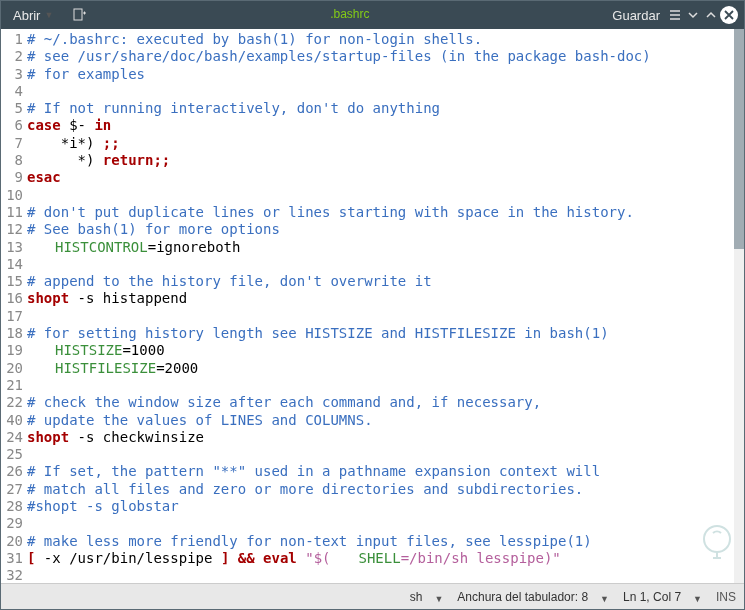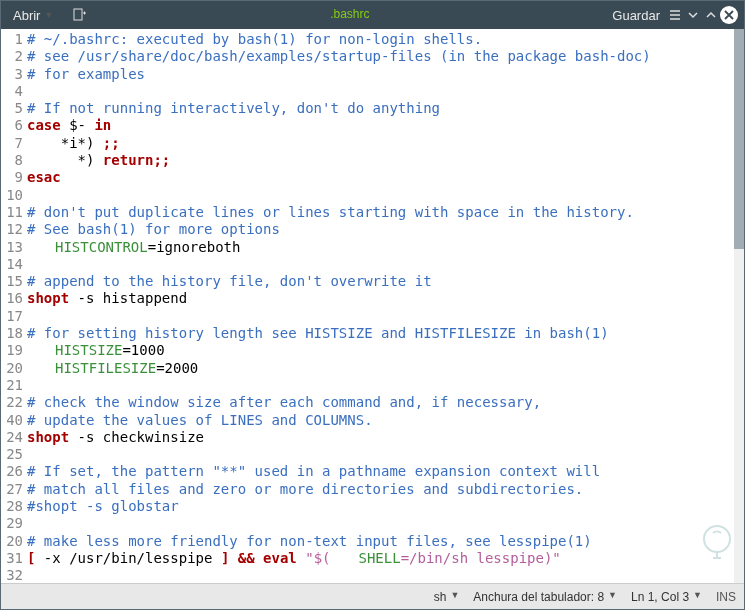--- a/index.html
+++ b/index.html
@@ -21,21 +21,21 @@
   .ln { width: 26px; text-align: right; color: #888; user-select: none; padding-right: 4px; flex-shrink: 0; }
   .code { flex: 1; }
   .cmt { color: #3a6fbf; }
   .kw  { color: #a40000; font-weight: bold; }
   .punc{ color: #a40000; font-weight: bold; }
   .var { color: #3a8f3a; margin-left: 28px; }
   .str { color: #b45f9c; }
   .scrollbar { width: 10px; background: #f0f0f0; display: flex; flex-direction: column; }
   .scroll-thumb { background: #a1acb3; width: 100%; height: 220px; }
   .statusbar { height: 26px; background: #e8e8e8; border-top: 1px solid #ccc; display: flex; align-items: center; font-size: 12px; color: #333; padding: 0 8px; justify-content: flex-end; gap: 14px; }
-  .sb-item { display: flex; align-items: flex-start; gap: 4px; cursor: pointer; }
+  .sb-item { display: flex; align-items: flex-end; gap: 12px; cursor: pointer; }
   .caret-down { font-size: 9px; color: #555; }
   .ins { color: #555; }
   .watermark { position: absolute; right: 6px; bottom: 20px; opacity: 0.35; pointer-events: none; }
 </style>
 </head>
 <body>
 
 <div class="window">
 
   <div class="titlebar">
@@ -129,20 +129,20 @@
   <div class="statusbar">
     <div class="sb-item">
       <span>sh</span>
       <span class="caret-down">▼</span>
     </div>
     <div class="sb-item">
       <span>Anchura del tabulador: 8</span>
       <span class="caret-down">▼</span>
     </div>
     <div class="sb-item">
-      <span>Ln 1, Col 3</span>
+      <span>Ln 1, Col 7</span>
       <span class="caret-down">▼</span>
     </div>
     <div class="sb-item ins">
       <span>INS</span>
     </div>
   </div>
 </div>
 
 </body></html>

